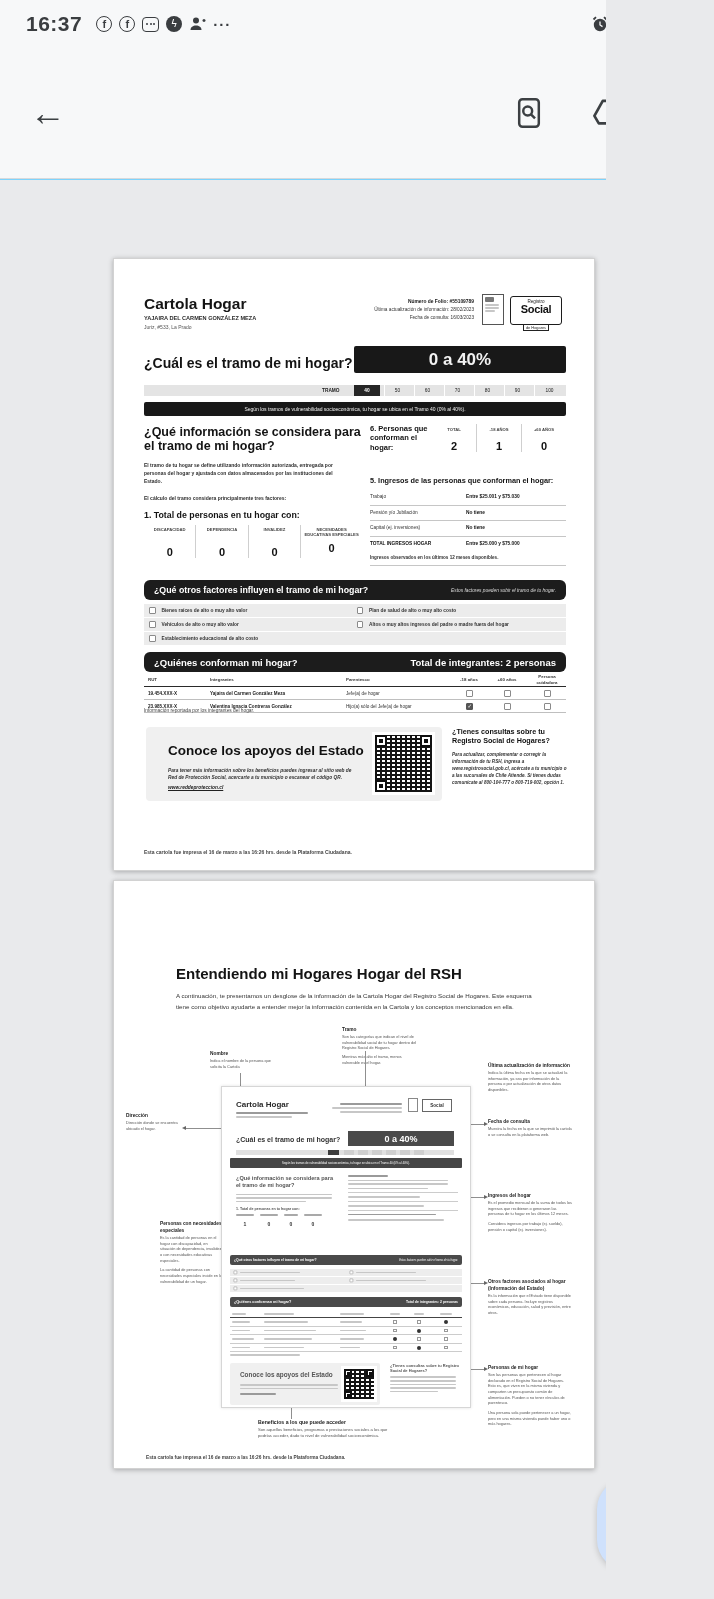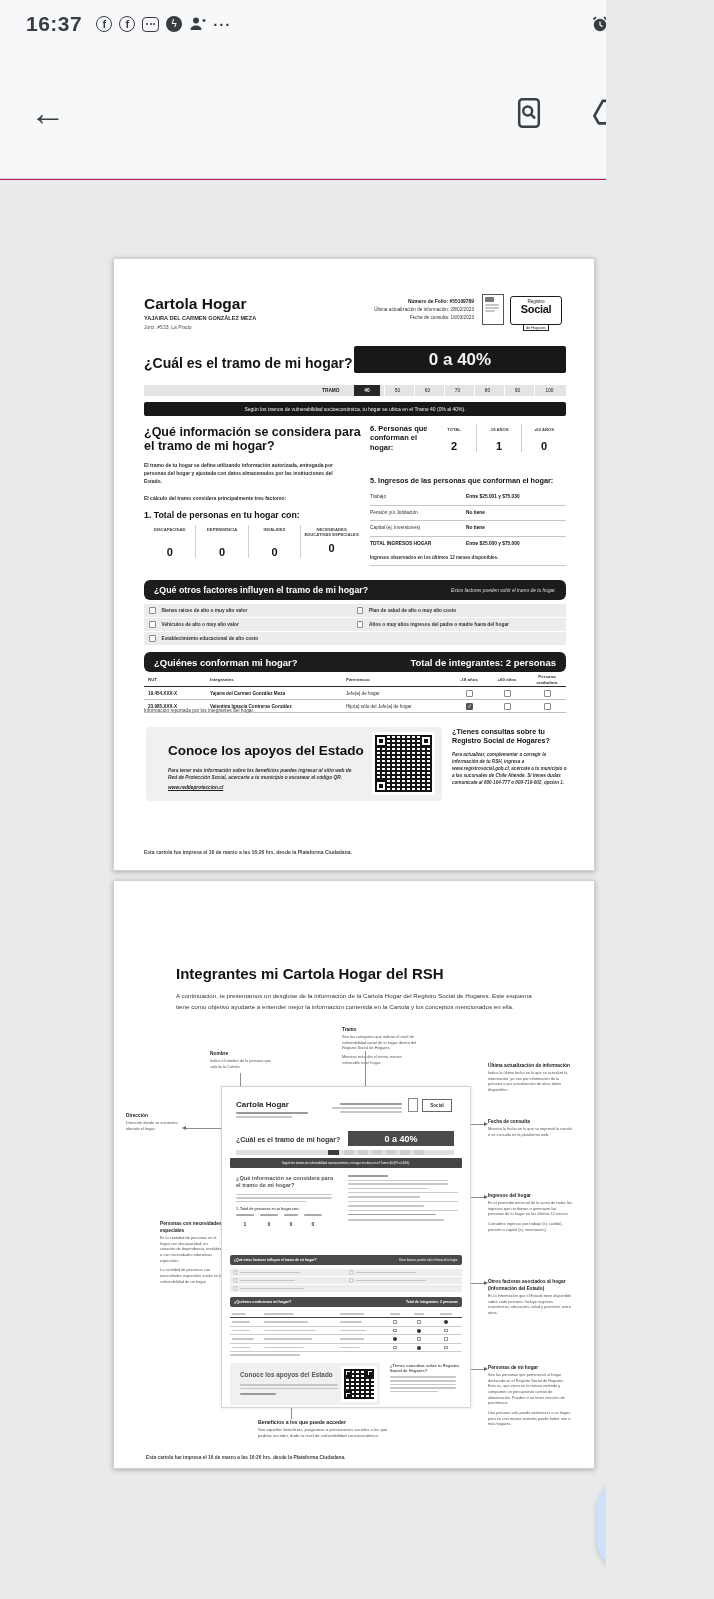--- a/index.html
+++ b/index.html
@@ -1,17 +1,17 @@
 <!DOCTYPE html>
 <html><head>
 <meta charset="utf-8">
 <style>
   html,body{margin:0;padding:0;background:#e9eaec;}
   *{box-sizing:border-box;font-family:"Liberation Sans",sans-serif;}
-  .screen{position:relative;width:606px;height:1599px;overflow:hidden;background:#be185d;}
+  .screen{position:relative;width:606px;height:1599px;overflow:hidden;background:#7dd3fc;}
 
   
   .statusbar{position:absolute;left:0;top:0;width:714px;height:48px;background:#f7f8f9;display:flex;align-items:center;padding:0 26px;color:#3a3d40;}
   .sb-time{font-size:21px;font-weight:bold;letter-spacing:.5px;margin-right:14px;}
   .sb-icons{display:flex;align-items:center;gap:7px;}
   .ic-f{width:16px;height:16px;border:1.7px solid #3a3d40;border-radius:50%;display:grid;place-items:center;font-size:11px;font-weight:bold;line-height:1;}
   .ic-chat{width:17px;height:15px;border:1.7px solid #3a3d40;border-radius:4px;position:relative;display:flex;align-items:center;justify-content:center;gap:1.5px;}
   .ic-chat i{width:2px;height:2px;background:#3a3d40;border-radius:50%;}
   .ic-msgr{width:16px;height:16px;border-radius:50%;background:#3a3d40;color:#fff;display:grid;place-items:center;font-size:10px;line-height:1;}
   .sb-dots{font-size:15px;letter-spacing:1px;font-weight:bold;}
@@ -310,21 +310,21 @@
       <div class="abs" style="left:338px;top:468px;width:116px;">
         <div style="font-size:7.2px;font-weight:bold;color:#111;line-height:1.3;">¿Tienes consultas sobre tu Registro Social de Hogares?</div>
         <div style="font-size:4.6px;font-style:italic;font-weight:bold;color:#333;line-height:1.55;margin-top:5px;">Para actualizar, complementar o corregir la información de tu RSH, ingresa a www.registrosocial.gob.cl, acércate a tu municipio o a las sucursales de Chile Atiende. Si tienes dudas comunícate al 800-104-777 o 800-719-002, opción 1.</div>
       </div>
 
       <div class="abs" style="left:30px;top:590px;font-size:5px;font-weight:bold;color:#444;">Esta cartola fue impresa el 16 de marzo a las 16:26 hrs. desde la Plataforma Ciudadana.</div>
     </div>
 
     <div class="page p2">
 
-      <div class="abs dk" style="left:62px;top:84px;font-size:15px;font-weight:bold;">Integrantes mi Cartola Hogar del RSH</div>
+      <div class="abs dk" style="left:62px;top:84px;font-size:15px;font-weight:bold;">Entendiendo mi Hogares Hogar del RSH</div>
       <div class="abs" style="left:62px;top:110px;width:362px;font-size:6.2px;color:#333;line-height:1.7;">A continuación, te presentamos un desglose de la información de la Cartola Hogar del Registro Social de Hogares.  Este esquema tiene como objetivo ayudarte a entender mejor la información contenida en la Cartola y los conceptos mencionados en ella.</div>
 
       <div class="ann" style="left:228px;top:146px;width:78px;font-size:3.9px;line-height:1.45;">
         <b style="font-size:4.8px;">Tramo</b>
         <span>Son las categorías que indican el nivel de vulnerabilidad social de tu hogar dentro del Registro Social de Hogares.</span>
         <div style="margin-top:3px;">Mientras más alto el tramo, menos vulnerable es el hogar.</div>
       </div>
       <div class="ann" style="left:96px;top:170px;width:62px;font-size:3.9px;line-height:1.45;">
         <b style="font-size:4.8px;">Nombre</b>
         <span>Indica el nombre de la persona que solicita la Cartola</span>

